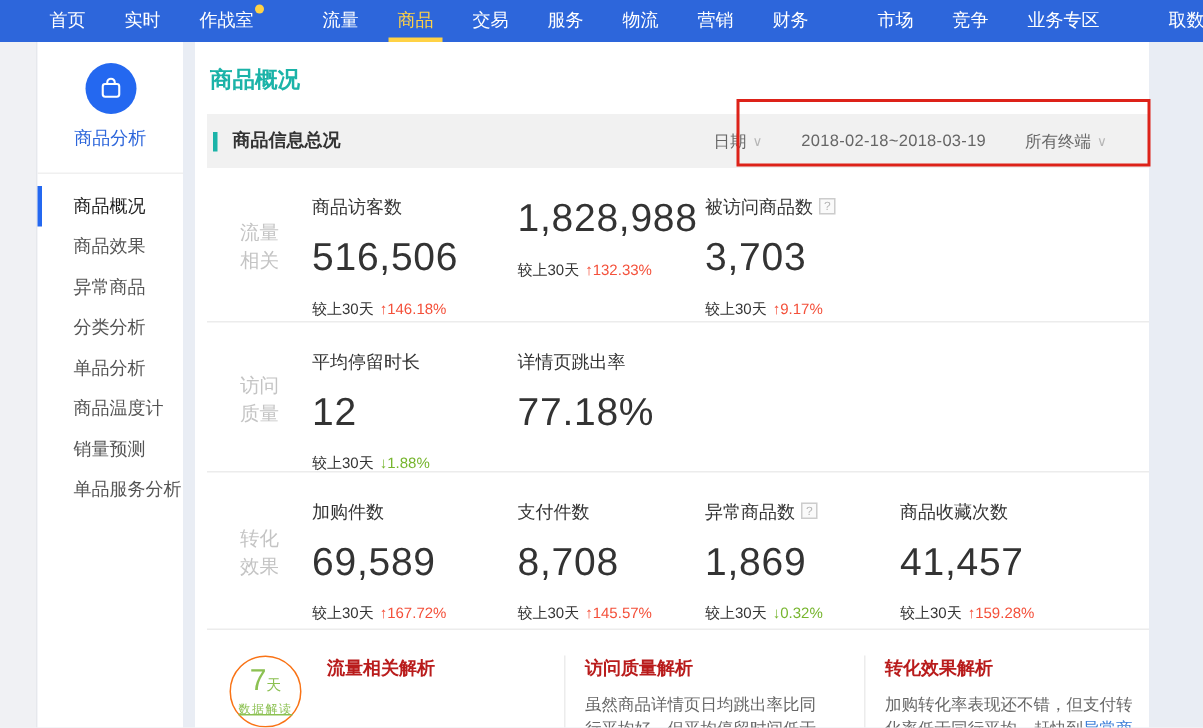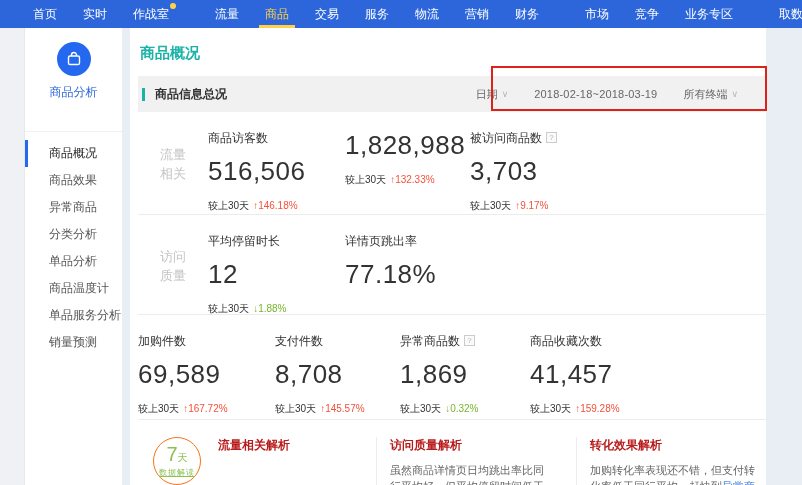--- a/index.html
+++ b/index.html
@@ -2,53 +2,53 @@
 <html><head>
 <meta charset="utf-8">
 <style>
   * { margin:0; padding:0; box-sizing:border-box; }
   html,body { width:802px; height:485px; overflow:hidden;
     font-family:"Liberation Sans","DejaVu Sans",sans-serif; background:#e9edf4; }
 
   
   .topnav { height:28px; background:#2d66db; display:flex; align-items:center;
     padding-left:20px; color:#fff; font-size:12px; white-space:nowrap; }
-  .nav-item { margin:16px 13px; height:28px; line-height:28px; position:relative; cursor:pointer; }
+  .nav-item { margin:16px 13px; height:28px; line-height:28px; position:relative; cursor:pointer;font-family:Liberation Mono, monospace; }
   .nav-item.active { color:#ffd245; }
   .nav-item.active::after { content:""; position:absolute; left:-6px; right:-6px; bottom:0;
     height:3px; background:#ffd245; }
   .nav-dot { position:absolute; top:3px; right:-7px; width:6px; height:6px;
     border-radius:50%; background:#ffd245; }
   .nav-divider { width:1px; height:13px; background:rgba(255,255,255,.45); margin:0 10px; }
   .nav-sp { width:22px; }
 
   
   .page { display:flex; height:457px; }
   .leftstrip { width:25px; background:#f0f1f4; border-right:1px solid #e6e8ec; }
   .sidebar { width:97px; background:#fff; padding-top:14px; }
   .gapstrip { width:8px; background:#e9edf4; }
   .main { width:636px; background:#fff; position:relative; }
   .rightstrip { flex:1; background:#e9edf4; }
 
   
-  .side-top { text-align:center; padding-bottom:30px; border-bottom:1px solid #f0f0f0; }
+  .side-top { text-align:center; padding-bottom:14px; border-bottom:1px solid #f0f0f0; }
   .side-icon { width:34px; height:34px; border-radius:50%; background:#2468f0;
     margin:0 auto 8px auto; display:flex; align-items:center; justify-content:center; }
   .side-title { color:#2d66db; font-size:12px; }
   .side-items { padding-top:8px; }
   .side-item { height:27px; line-height:27px; padding-left:21px; font-size:12px;
     color:#555; cursor:pointer; border-left:3px solid transparent; }
   .side-item.active { border-left-color:#2468f0; color:#222; }
 
   
   .page-title { color:#1bb3a8; font-size:15px; font-weight:bold; padding:16px 0 0 10px; }
   .section-bar { margin-left:8px; margin-top:13px; height:36px; background:#f1f1f1;
     display:flex; align-items:center; justify-content:space-between; position:relative; }
   .section-title { font-size:12px; font-weight:bold; color:#333; padding-left:10px;
-    border-left:3px solid #1bb3a8; margin-left:4px; line-height:13px; }
+    border-left:3px solid #1bb3a8; margin-left:4px; line-height:13px;font-family:Liberation Mono, monospace; }
   .filters { display:flex; align-items:center; font-size:11px; color:#666;
     padding-right:28px; }
   .chev { color:#b6b6b6; font-size:9px; margin-left:4px; }
   .filter-date-label { cursor:pointer; }
   .filter-range { margin:0 26px; letter-spacing:.2px; cursor:pointer; }
   .filter-terminal { cursor:pointer; }
   .annotation-box { position:absolute; right:-1px; top:-10px; width:276px; height:45px;
     border:2px solid #dd2219; pointer-events:none; }
 
   
@@ -120,22 +120,22 @@
       </div>
       <div class="side-title">商品分析</div>
     </div>
     <div class="side-items">
       <div class="side-item active">商品概况</div>
       <div class="side-item">商品效果</div>
       <div class="side-item">异常商品</div>
       <div class="side-item">分类分析</div>
       <div class="side-item">单品分析</div>
       <div class="side-item">商品温度计</div>
+      <div class="side-item">销量预测</div>
       <div class="side-item">单品服务分析</div>
-      <div class="side-item">销量预测</div>
     </div>
   </div>
 
   <div class="gapstrip"></div>
 
   <div class="main">
     <div class="page-title">商品概况</div>
 
     <div class="section-bar">
       <div class="section-title">商品信息总况</div>
@@ -178,20 +178,23 @@
         <div class="m-value">12</div>
         <div class="m-change"><span>较上30天</span><span class="chg down"><span>↓</span><span>1.88%</span></span></div>
       </div>
       <div class="metric m2">
         <div class="m-label">详情页跳出率</div>
         <div class="m-value">77.18%</div>
       </div>
     </div>
 
     <div class="mrow" style="height:105px;">
+      <div class="grp">
+          <span>转化效果</span>
+        </div>
       <div class="metric m1">
         <div class="m-label">加购件数</div>
         <div class="m-value">69,589</div>
         <div class="m-change"><span>较上30天</span><span class="chg up"><span>↑</span><span>167.72%</span></span></div>
       </div>
       <div class="metric m2">
         <div class="m-label">支付件数</div>
         <div class="m-value">8,708</div>
         <div class="m-change"><span>较上30天</span><span class="chg up"><span>↑</span><span>145.57%</span></span></div>
       </div>

